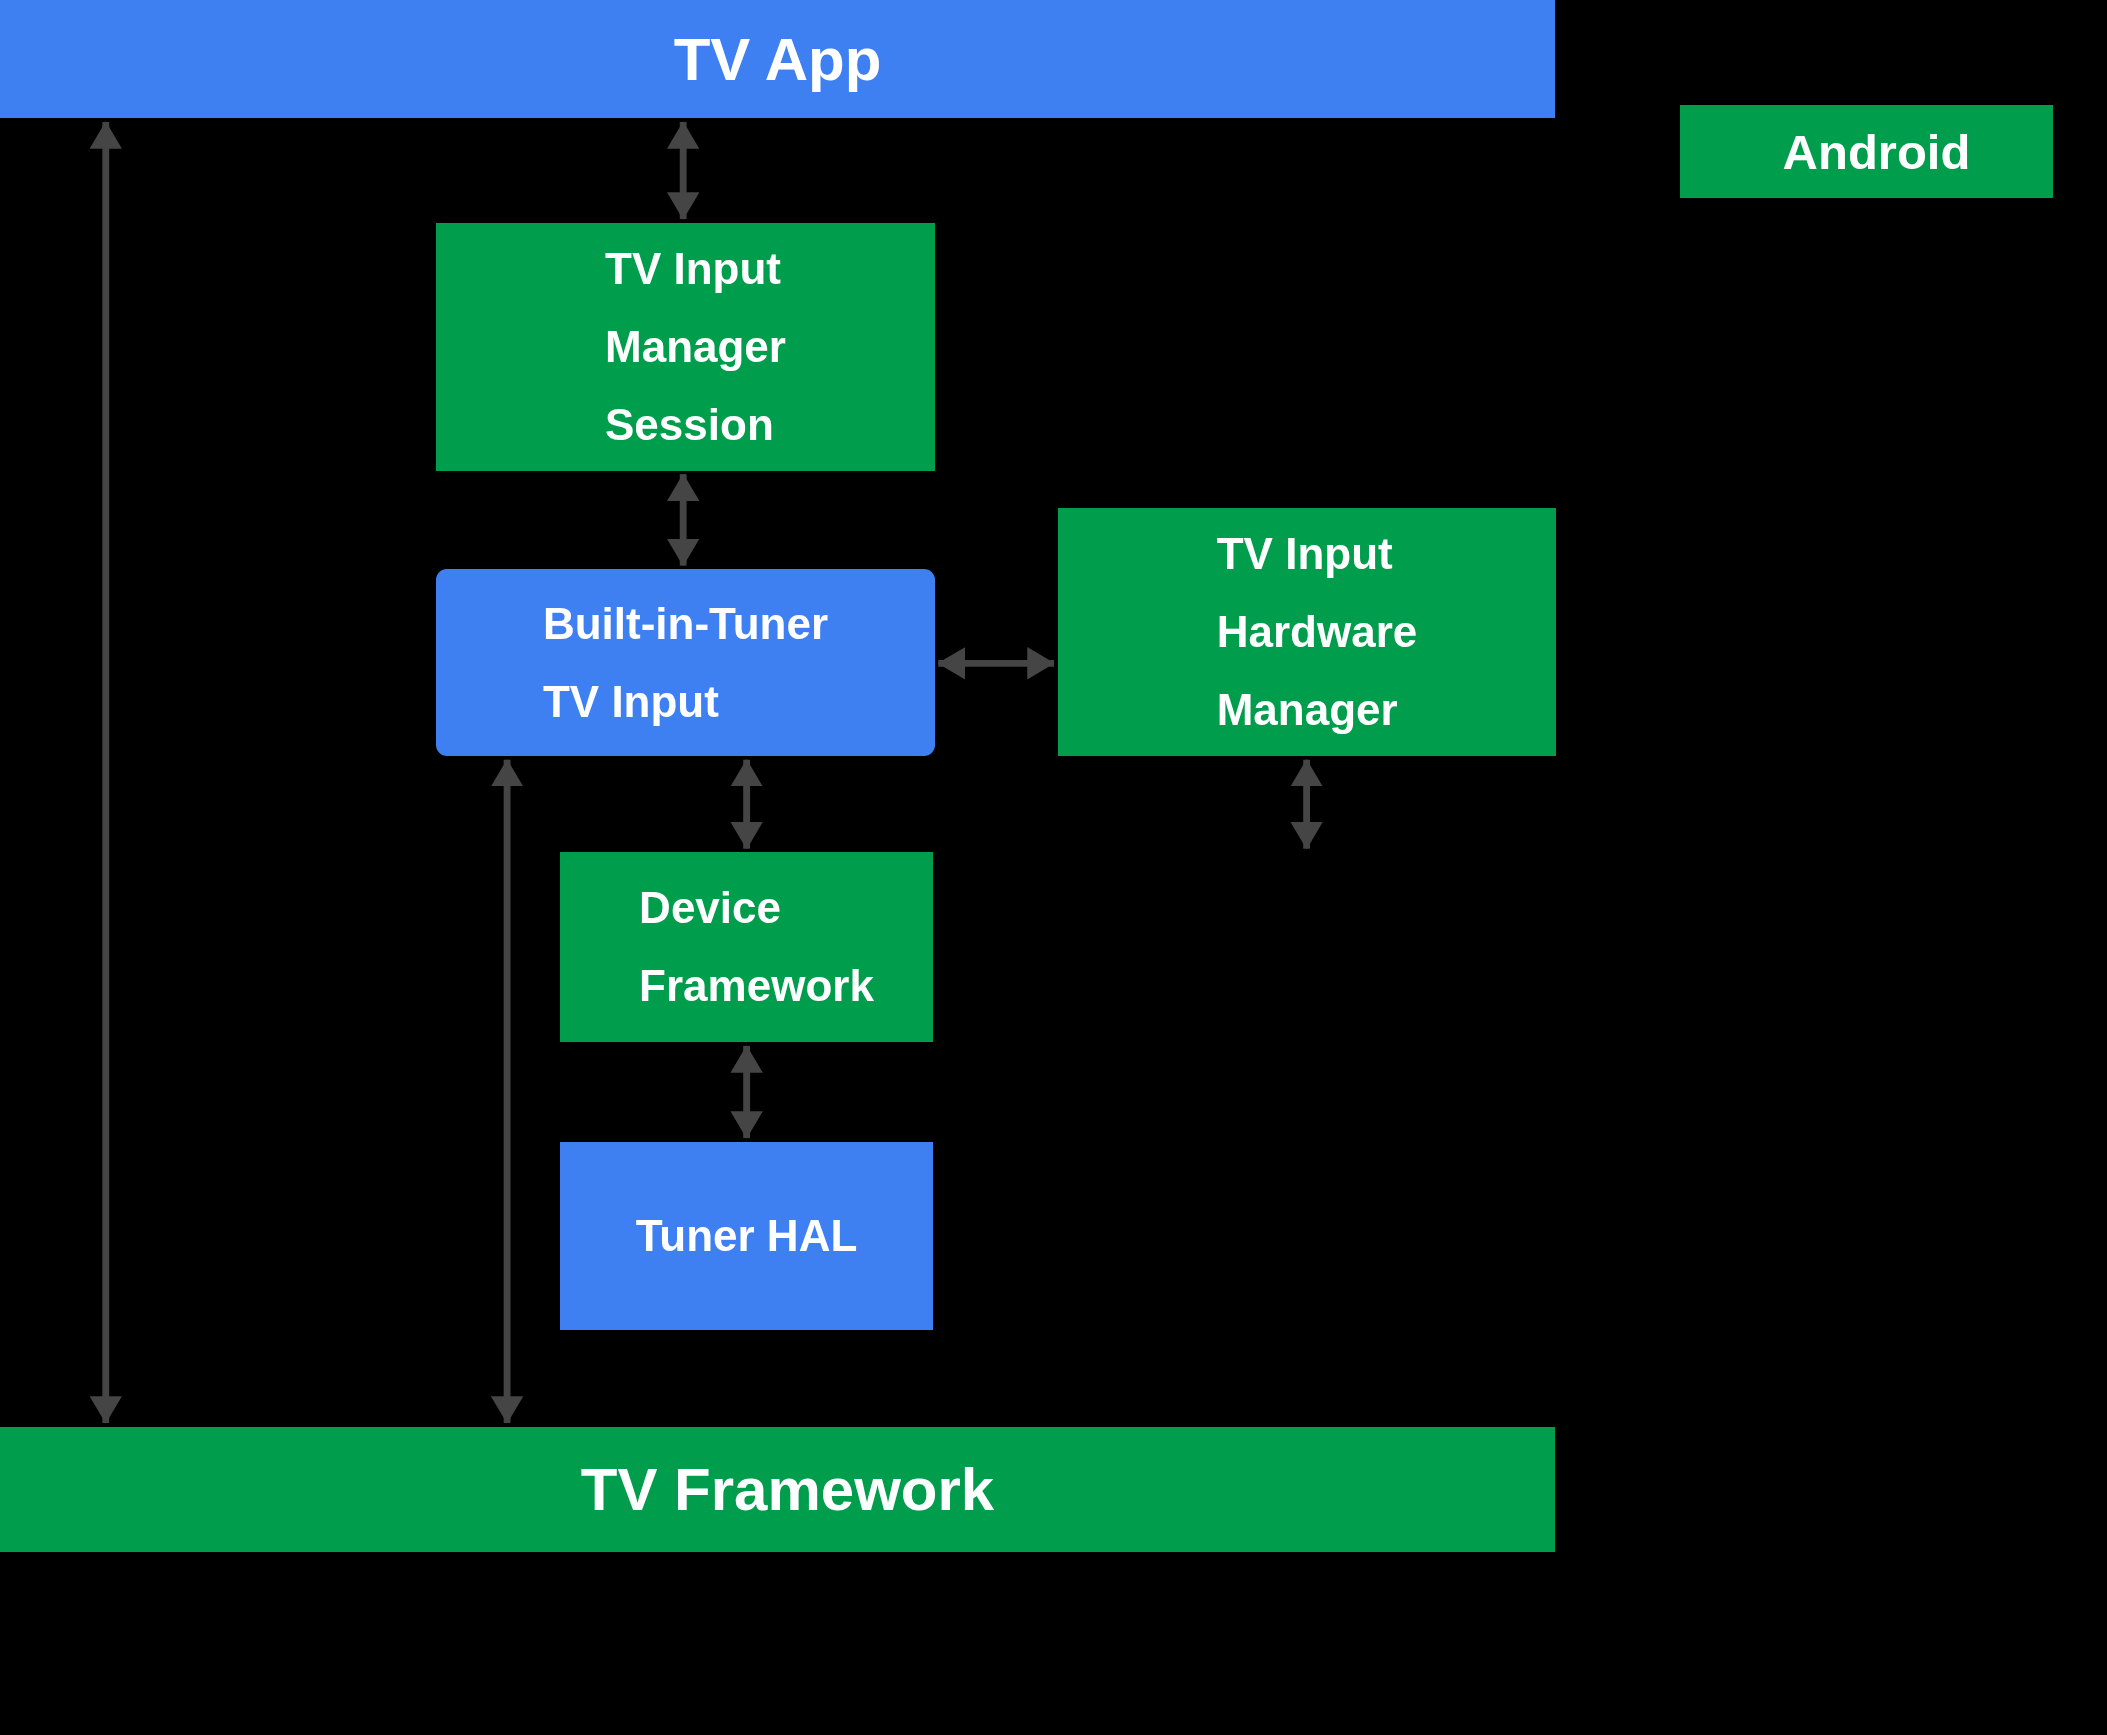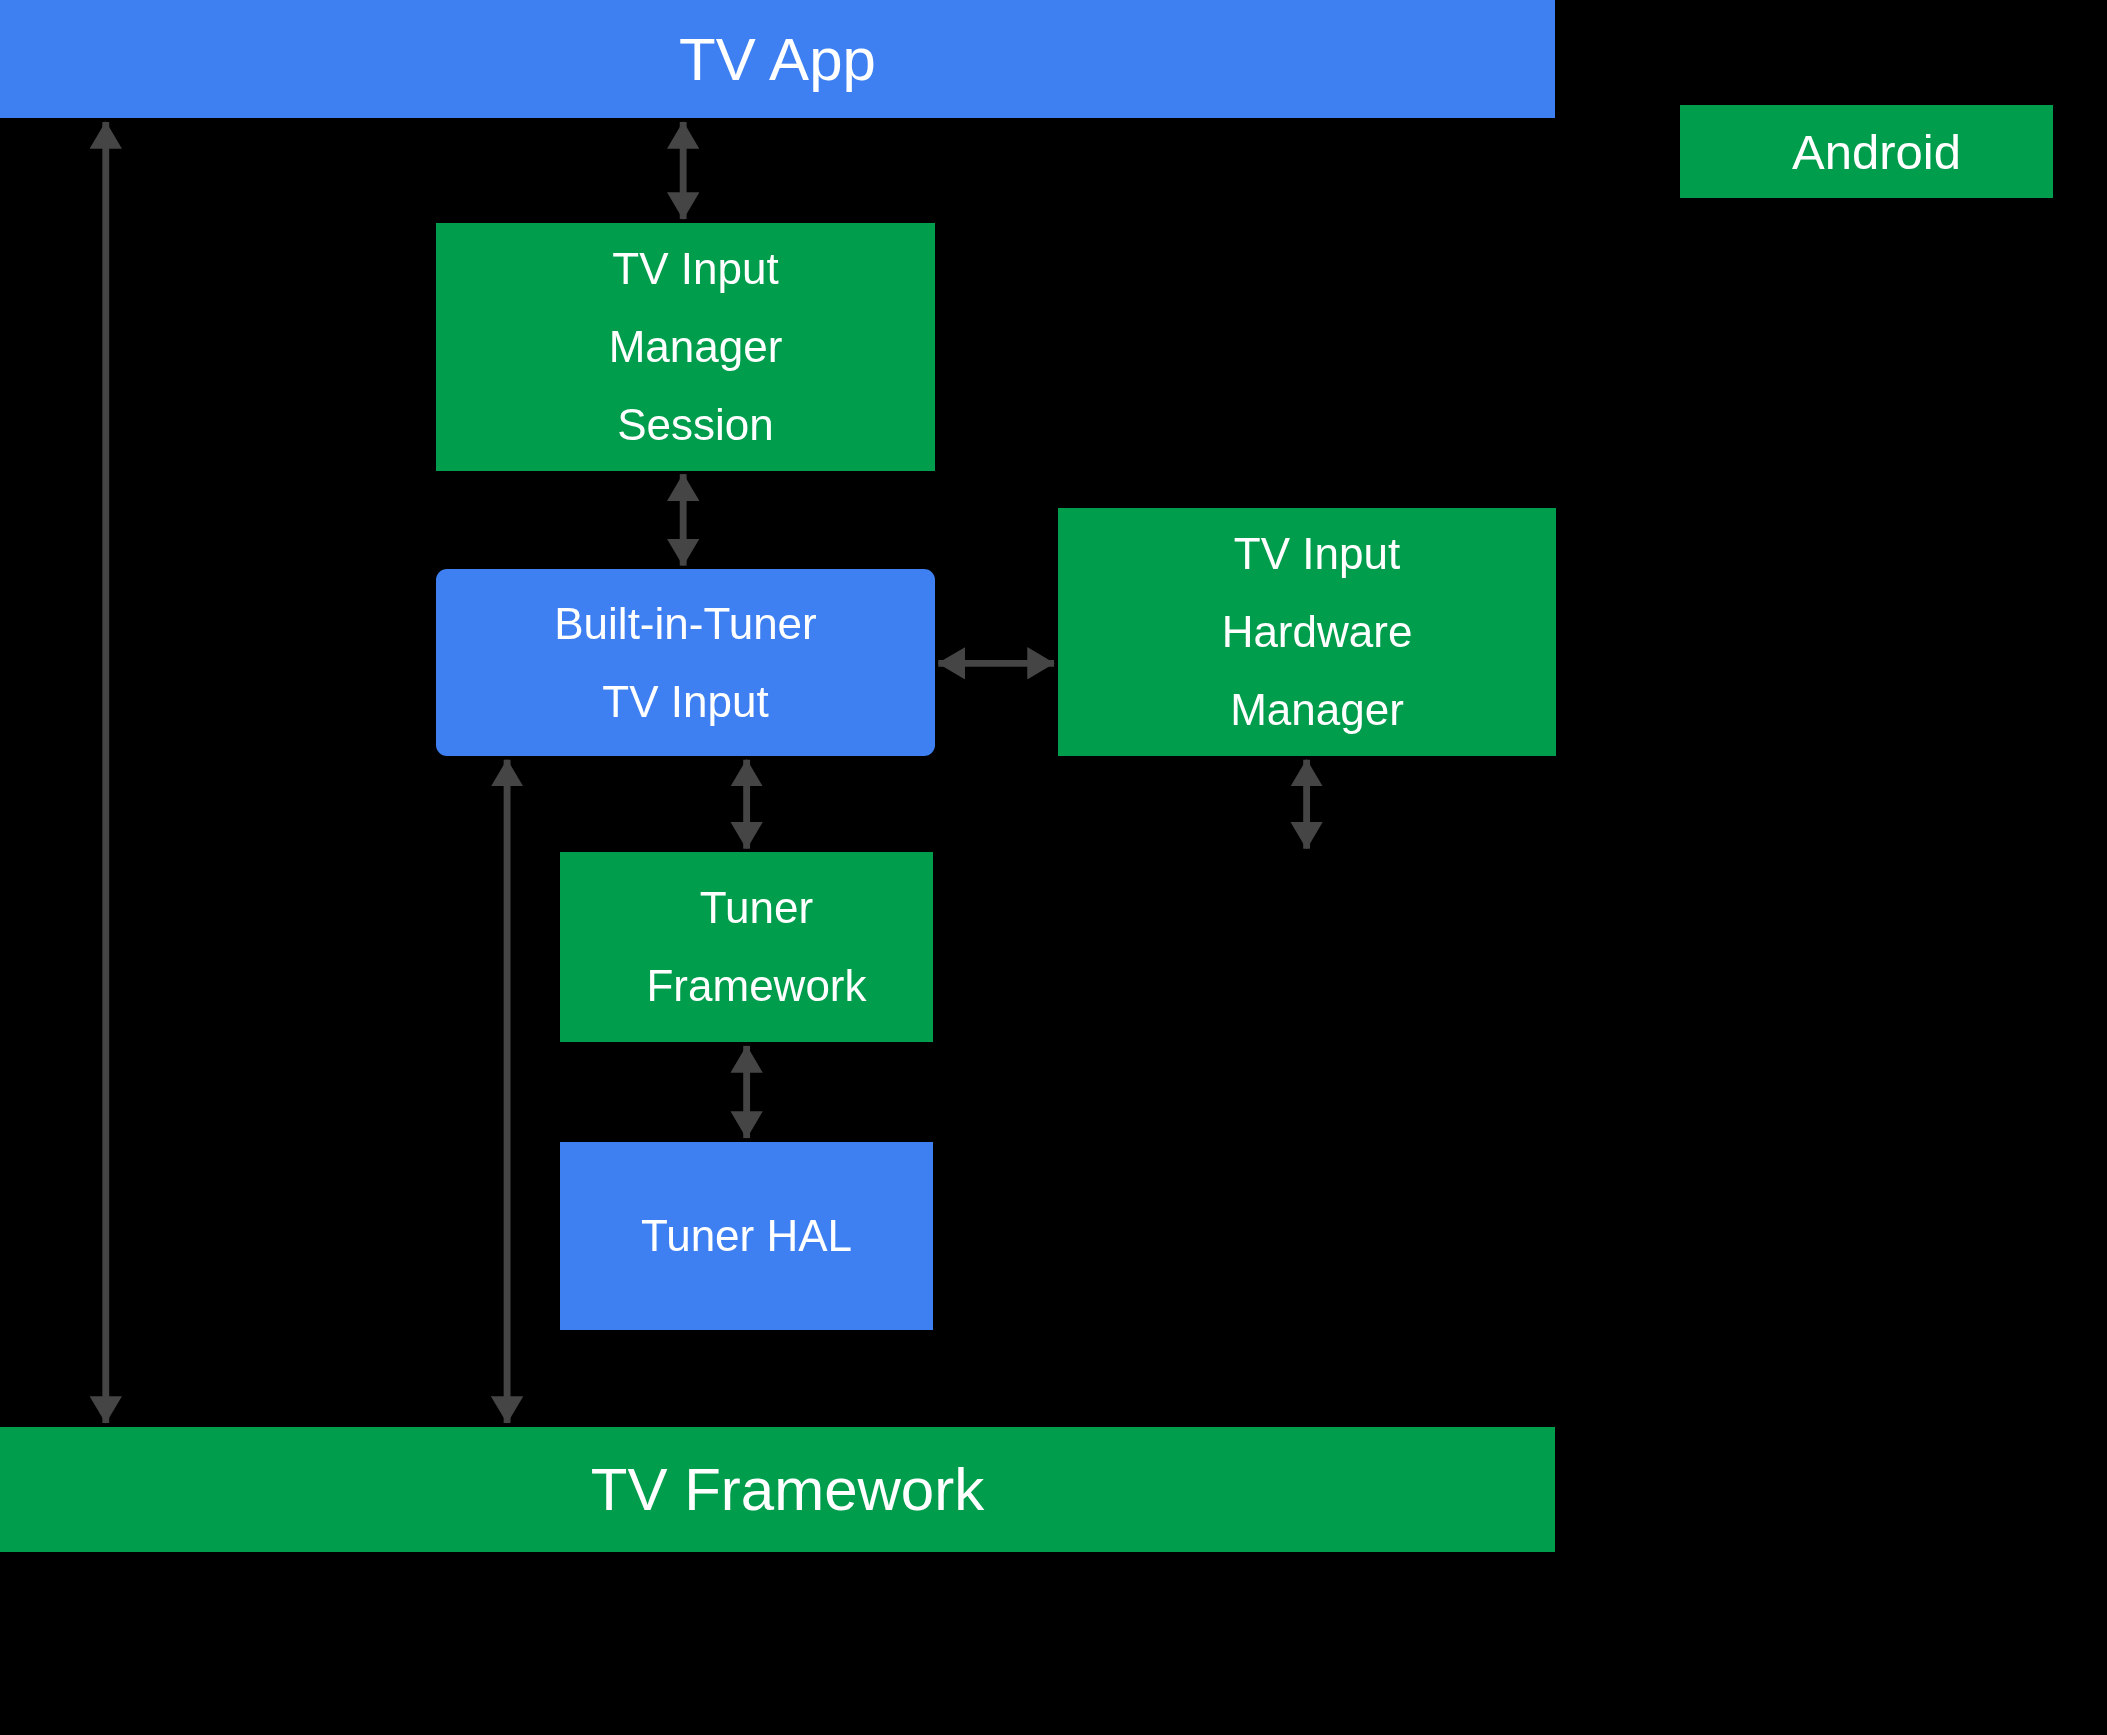--- a/index.html
+++ b/index.html
@@ -14,22 +14,21 @@
   body{
     width:2108px;height:1736px;
     font-family:"Liberation Sans","DejaVu Sans",sans-serif;
     position:relative;overflow:hidden;
   }
   .canvas{position:absolute;left:0;top:0;width:2108px;height:1736px;background:var(--background);}
   .node{
     position:absolute;
     display:flex;align-items:center;justify-content:center;
     color:var(--text-white);
-    text-align:center;
-    font-weight:400;
+    font-weight:700;
   }
   .node .lbl{white-space:pre-line;}
   .green{background:var(--android-green);padding-left:20px;}
   .blue{background:var(--device-blue);}
   .bar{font-size:60px;}
   .box{font-size:44px;line-height:78px;}
   .legend-box{font-size:49px;}
 
   
   #tv-app        {left:0;      top:0;      width:1555px; height:118px;}
@@ -86,21 +85,21 @@
 TV Input</span>
   </div>
 
   <div class="node green box" id="tihm">
     <span class="lbl">TV Input
 Hardware
 Manager</span>
   </div>
 
   <div class="node green box" id="tf">
-    <span class="lbl">Tuner
+    <span class="lbl">Device
 Framework</span>
   </div>
 
 
   <div class="node blue box" id="tuner-hal">
     <span class="lbl">Tuner HAL</span>
   </div>
 
   <div class="node green bar" id="tv-provider">
     <span class="lbl">TV Framework</span>

